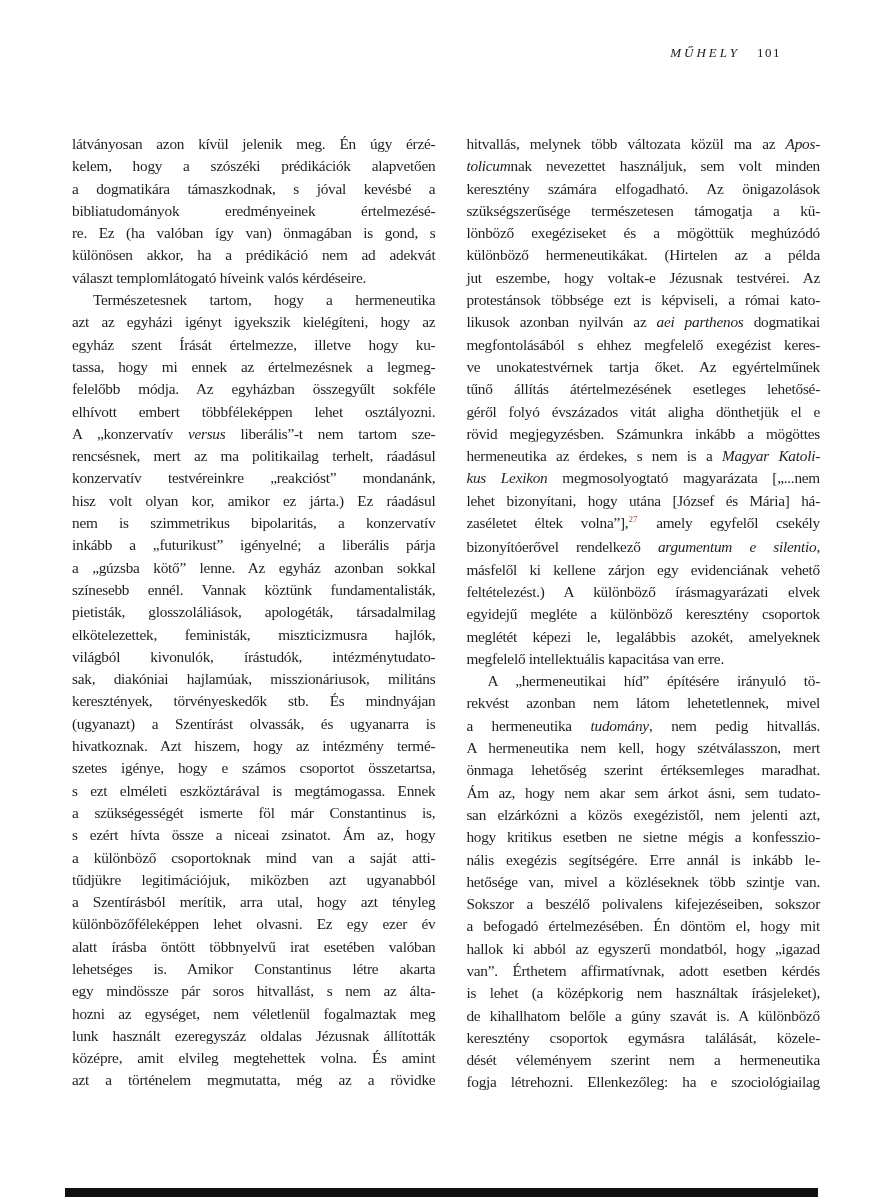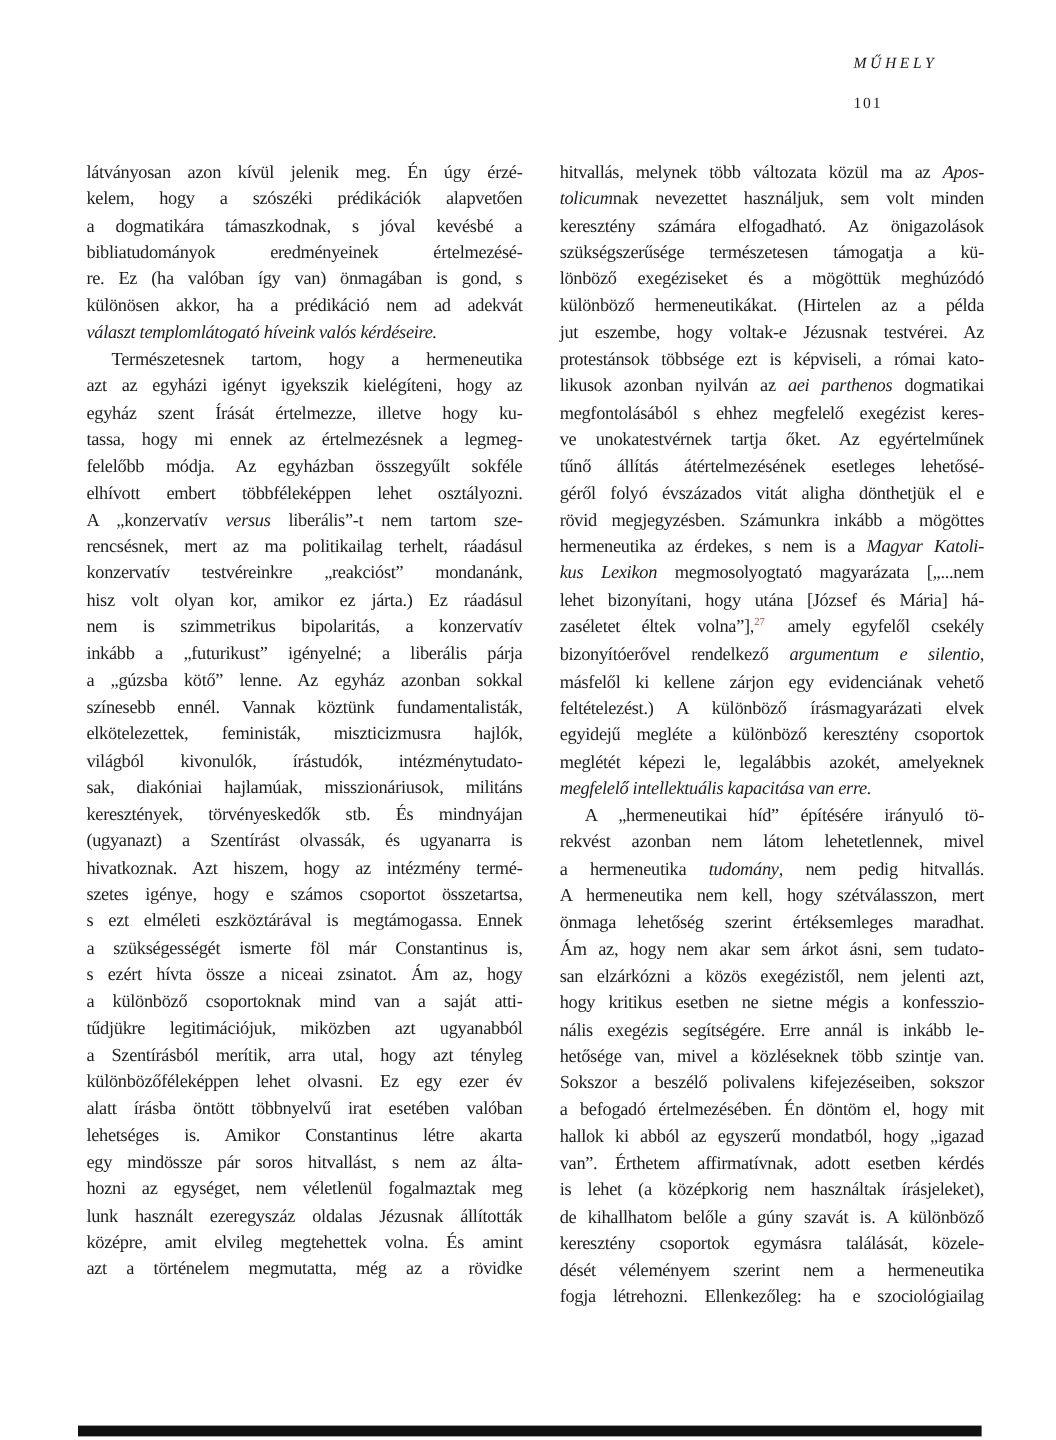--- a/index.html
+++ b/index.html
@@ -8,40 +8,40 @@
     background: #ffffff;
     font-family: "Liberation Serif", serif;
     color: #1e1e1e;
     overflow: hidden;
   }
   .page { position: relative; width: 880px; height: 1200px; background: #ffffff; }
 
   
   .runhead {
     position: absolute; top: 45px; right: 99px;
-    display: flex; align-items: flex-start; gap: 17px;
-    font-size: 13px; color: #1b1b1b; flex-direction: column;
+    display: flex; align-items: center; gap: 17px;
+    font-size: 13px; color: #1b1b1b;
   }
   .runhead .journal {
     font-style: italic; letter-spacing: 3px; font-weight: 500;
   }
   .runhead .pagenum { letter-spacing: 1.5px; }
 
   
   .main {
     position: absolute; top: 133px; left: 72px;
     width: 748px;
     display: flex; gap: 31px; justify-content: flex-end;
   }
   .col { font-size: 15.3px; line-height: 22.3px; letter-spacing: -0.25px; }
   .col.left  { width: 372px; }
   .col.right { width: 362px; }
 
   .line { text-align: justify; text-align-last: justify; white-space: normal; }
-  .line.para-end { text-align-last: left; font-style: italic; }
+  .line.para-end { text-align-last: left; }
   .line.indent { padding-left: 21px; }
   .line i { font-style: italic; }
 
   sup.fn {
     color: var(--fn-red, #b5483a);
     font-size: 9px;
     letter-spacing: 0;
     vertical-align: baseline;
     position: relative; top: -6px;
     padding: 0 1px 0 0;
@@ -80,20 +80,21 @@
         <div class="line">felelőbb módja. Az egyházban összegyűlt sokféle</div>
         <div class="line">elhívott embert többféleképpen lehet osztályozni.</div>
         <div class="line">A „konzervatív <i>versus</i> liberális”-t nem tartom sze-</div>
         <div class="line">rencsésnek, mert az ma politikailag terhelt, ráadásul</div>
         <div class="line">konzervatív testvéreinkre „reakcióst” mondanánk,</div>
         <div class="line">hisz volt olyan kor, amikor ez járta.) Ez ráadásul</div>
         <div class="line">nem is szimmetrikus bipolaritás, a konzervatív</div>
         <div class="line">inkább a „futurikust” igényelné; a liberális párja</div>
         <div class="line">a „gúzsba kötő” lenne. Az egyház azonban sokkal</div>
         <div class="line">színesebb ennél. Vannak köztünk fundamentalisták,</div>
+        <div class="line">pietisták, glosszoláliások, apologéták, társadalmilag</div>
         <div class="line">elkötelezettek, feministák, miszticizmusra hajlók,</div>
         <div class="line">világból kivonulók, írástudók, intézménytudato-</div>
         <div class="line">sak, diakóniai hajlamúak, misszionáriusok, militáns</div>
         <div class="line">keresztények, törvényeskedők stb. És mindnyájan</div>
         <div class="line">(ugyanazt) a Szentírást olvassák, és ugyanarra is</div>
         <div class="line">hivatkoznak. Azt hiszem, hogy az intézmény termé-</div>
         <div class="line">szetes igénye, hogy e számos csoportot összetartsa,</div>
         <div class="line">s ezt elméleti eszköztárával is megtámogassa. Ennek</div>
         <div class="line">a szükségességét ismerte föl már Constantinus is,</div>
         <div class="line">s ezért hívta össze a niceai zsinatot. Ám az, hogy</div>

